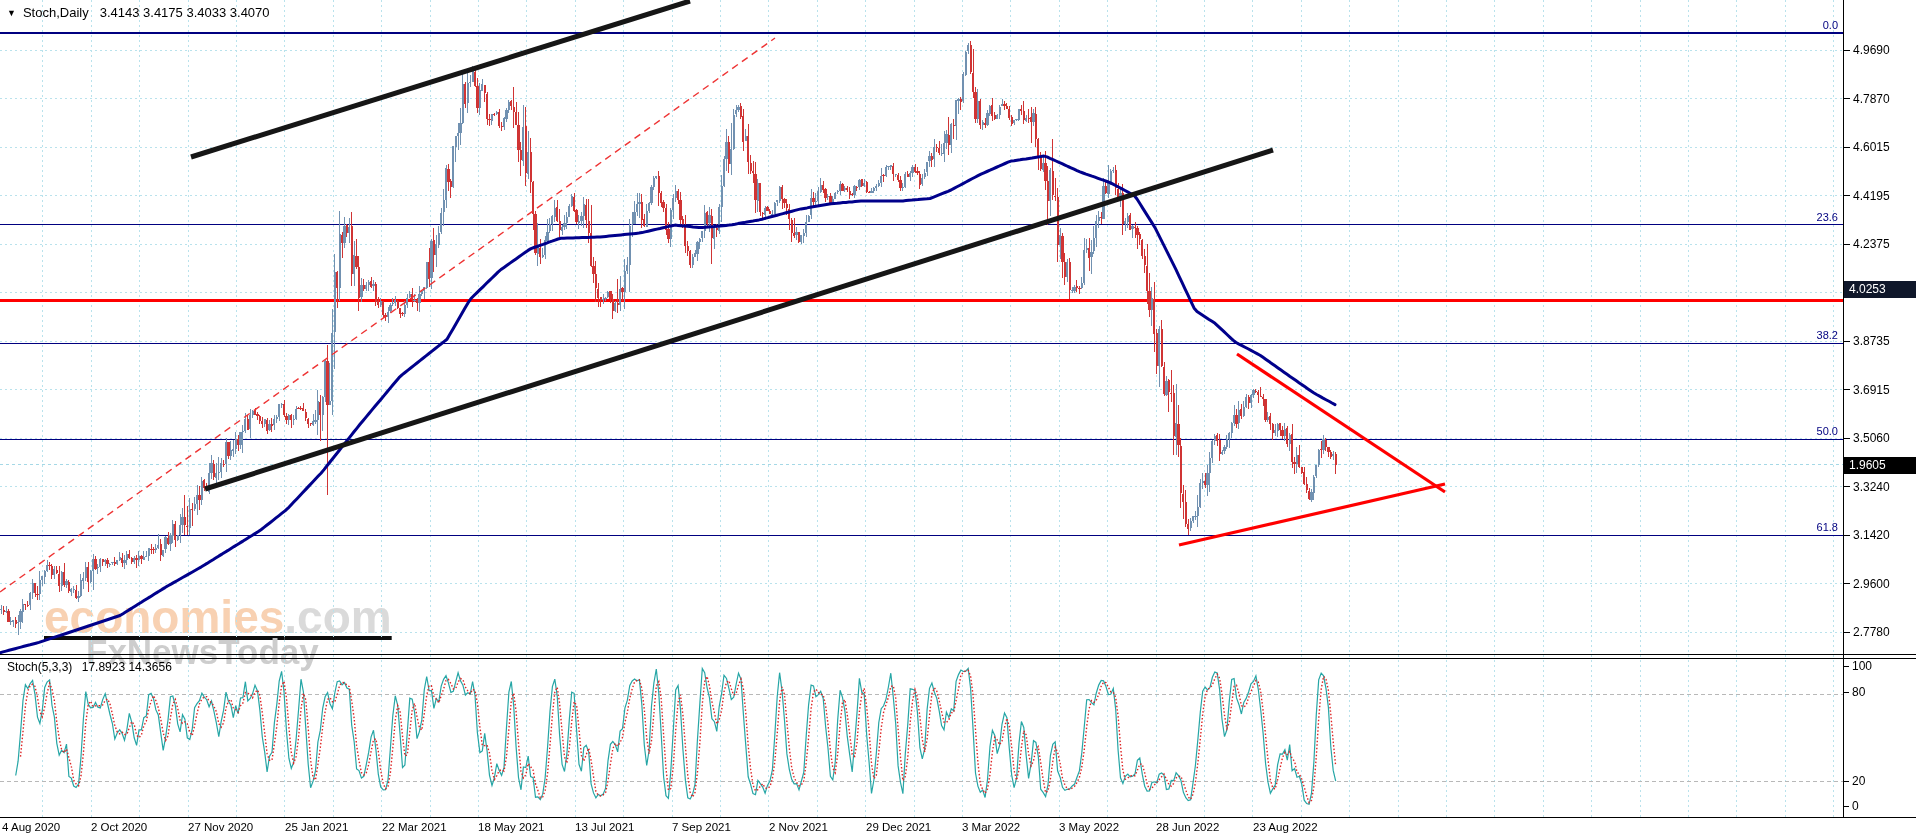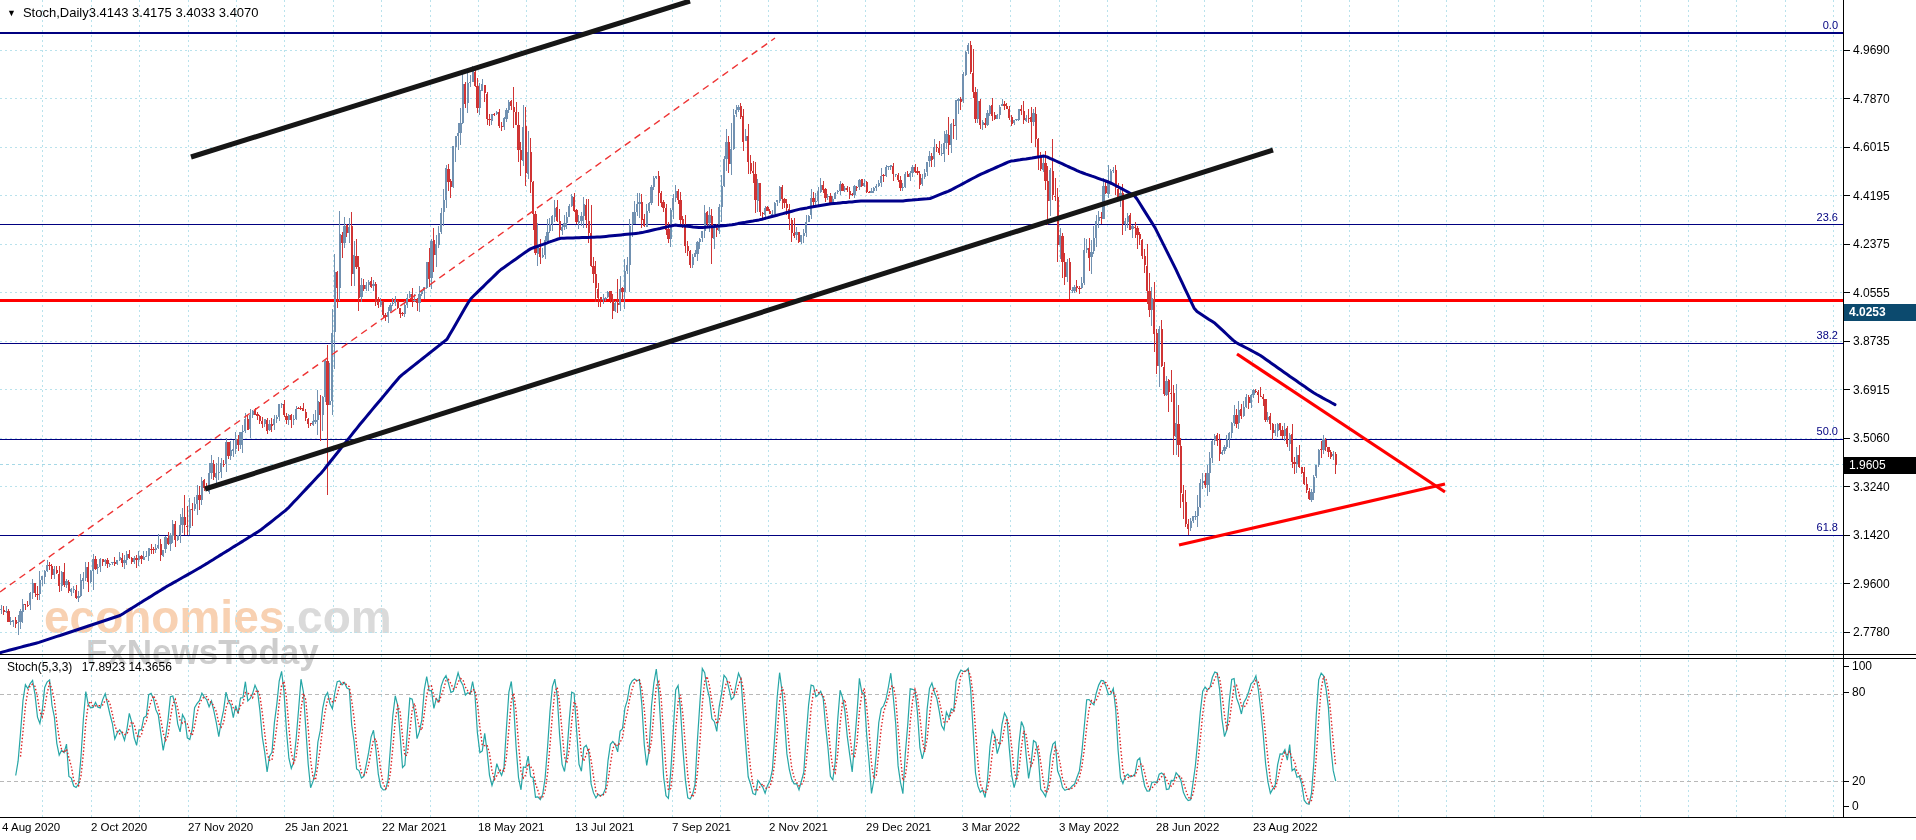--- a/index.html
+++ b/index.html
@@ -1,33 +1,33 @@
 <!DOCTYPE html>
 <html><head>
 <meta charset="utf-8">
 <style>
   html,body{margin:0;padding:0;background:#fff;}
   .stage{position:relative;width:1916px;height:840px;background:#ffffff;overflow:hidden;
          font-family:"Liberation Sans",sans-serif;}
   .stage svg{position:absolute;left:0;top:0;z-index:1;}
   .wm1{position:absolute;left:44px;top:590px;z-index:0;font-weight:bold;font-size:46px;
-       letter-spacing:0px;white-space:nowrap;opacity:.95;}
+       letter-spacing:0px;white-space:nowrap;opacity:.95;text-decoration:underline;}
   .wm1 .brand{color:#f8cfae;}
   .wm1 .suffix{color:#d9d9d9;}
   .wm2{position:absolute;left:86px;top:632px;z-index:0;font-weight:bold;font-size:35px;
        color:#cbcbcb;white-space:nowrap;opacity:.95;}
   .title{position:absolute;left:7px;top:5px;z-index:3;font-size:13px;color:#000;
          display:flex;align-items:center;white-space:nowrap;}
   .title .tri{font-size:9px;margin-right:7px;color:#000;}
-  .title .ohlc{}
+  .title .ohlc{margin-left:11px;}
   .stoch-label{position:absolute;left:7px;top:660px;z-index:3;font-size:12px;color:#000000;white-space:nowrap;}
   .stoch-label .vals{margin-left:6px;}
   .badge{position:absolute;left:1844px;width:72px;height:17px;z-index:3;color:#fff;
          font-size:12px;line-height:17px;padding-left:5px;box-sizing:border-box;white-space:nowrap;}
-  .badge.red{top:304px;background:#0c4a6e;font-weight:bold;}
+  .badge.red{top:281px;background:#0f172a;}
   .badge.black{top:457px;background:#000000;}
   .axis-strip{position:absolute;z-index:4;background:transparent;}
   .price-strip{left:1843px;top:0;width:73px;height:817px;}
   .time-strip{left:0;top:817px;width:1843px;height:23px;}
 </style>
 </head>
 <body>
 
 <div class="stage">
 

